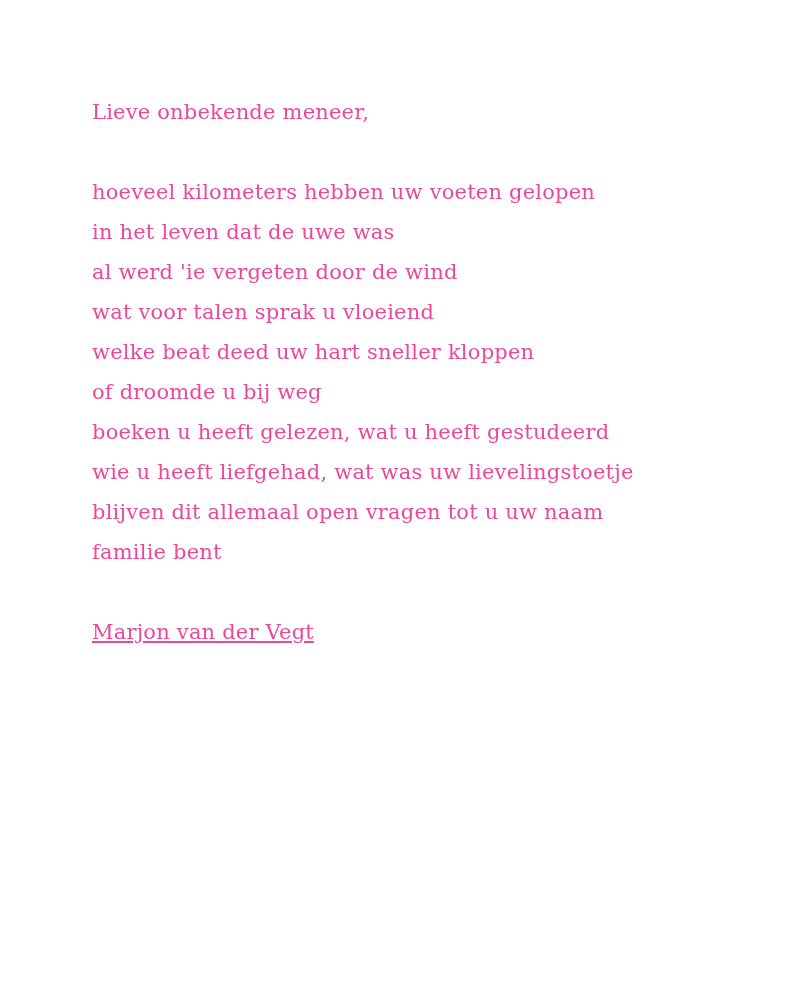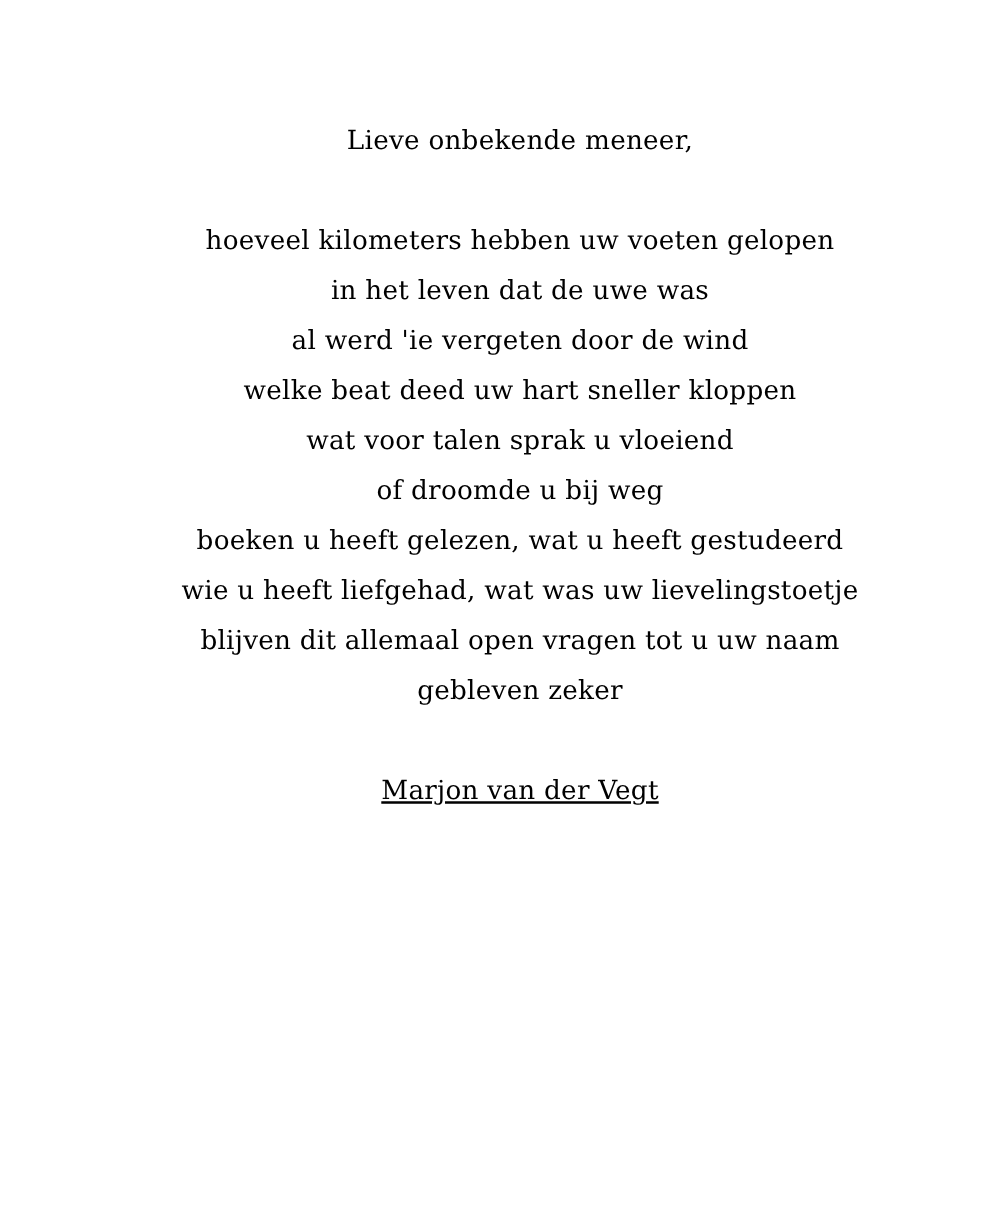--- a/index.html
+++ b/index.html
@@ -18,24 +18,23 @@
     width: 800px;
     height: 981px;
     box-sizing: border-box;
     padding: 92px 60px 40px 92px;
     background: #ffffff;
   }
   .poem {
     font-family: "DejaVu Serif", serif;
     font-size: 21px;
     line-height: 40px;
-    color: #000000;
+    color: #ec4899;
     letter-spacing: 0.2px;
     font-weight: 400;
-    text-align: center;
   }
   .stanza {
     margin: 0 0 40px 0;
   }
   .stanza:last-child {
     margin-bottom: 0;
   }
   .line {
     white-space: pre;
     display: block;
@@ -58,27 +57,27 @@
   <div class="poem">
 
     <div class="stanza salutation">
       <span class="line">Lieve onbekende meneer,</span>
     </div>
 
     <div class="stanza body">
       <span class="line">hoeveel kilometers hebben uw voeten gelopen</span>
       <span class="line">in het leven dat de uwe was</span>
       <span class="line">al werd 'ie vergeten door de wind</span>
+      <span class="line">wat voor talen sprak u vloeiend</span>
       <span class="line">welke beat deed uw hart sneller kloppen</span>
-      <span class="line">wat voor talen sprak u vloeiend</span>
       <span class="line">of droomde u bij weg</span>
       <span class="line">boeken u heeft gelezen, wat u heeft gestudeerd</span>
       <span class="line">wie u heeft liefgehad, wat was uw lievelingstoetje</span>
       <span class="line">blijven dit allemaal open vragen tot u uw naam</span>
-      <span class="line">gebleven zeker</span>
+      <span class="line">familie bent</span>
     </div>
 
 
     <div class="stanza signature">
       <span class="line">Marjon van der Vegt</span>
     </div>
 
   </div>
 </div>
 

